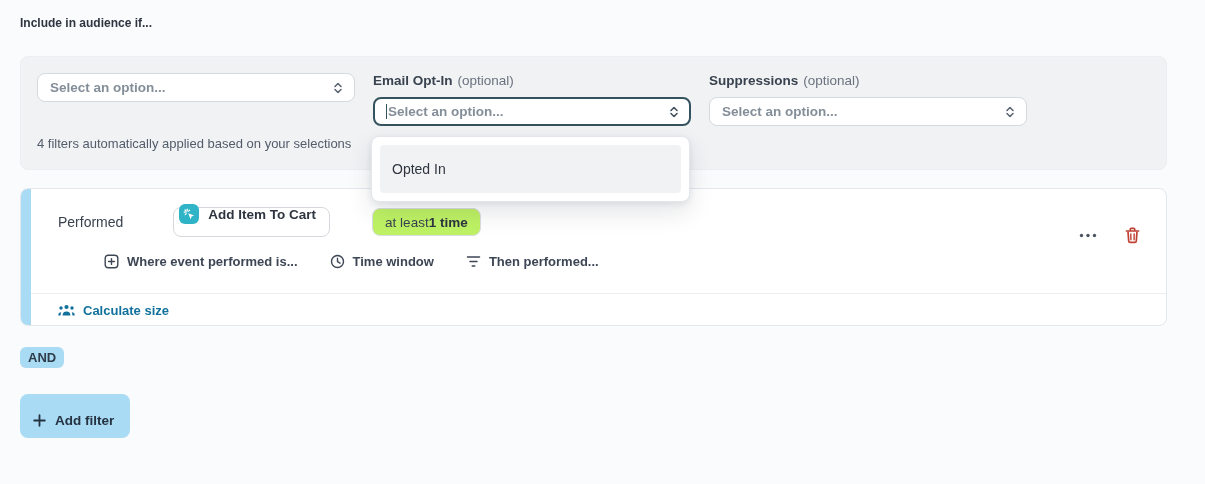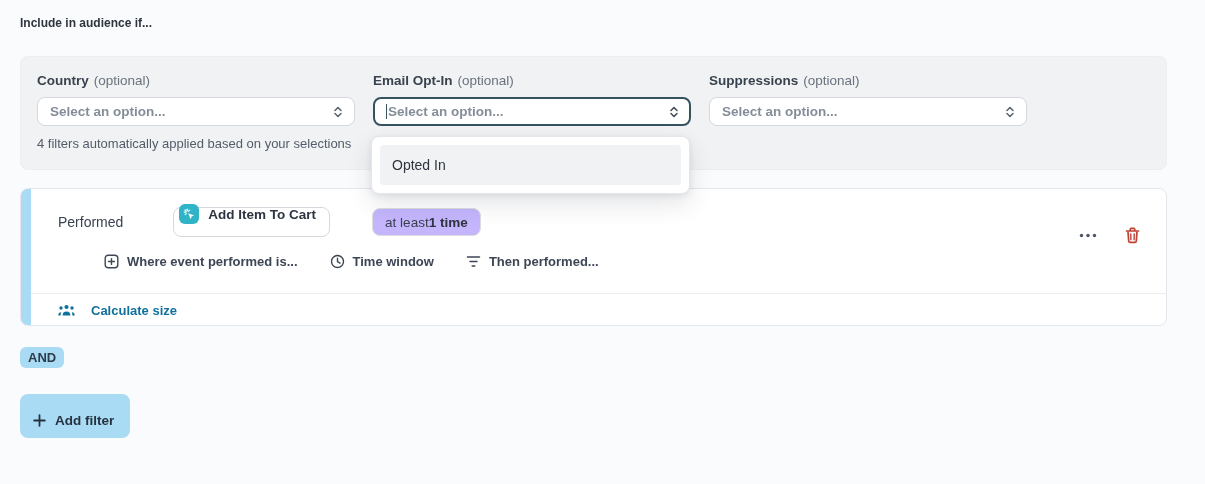--- a/index.html
+++ b/index.html
@@ -41,21 +41,21 @@
     margin-top:10px; font-size:13px; color:#525c6a;
   }
   
   .dropdown-menu {
     position:absolute; left:371px; top:136px; width:319px;
     background:#fff; border:1px solid #e3e6ea; border-radius:8px;
     box-shadow:0 10px 24px rgba(30,40,60,.12), 0 2px 6px rgba(30,40,60,.08);
     padding:8px; z-index:30;
   }
   .dropdown-option {
-    height:40px; display:flex; align-items:center; padding:0 12px;
+    height:48px; display:flex; align-items:center; padding:0 12px;
     font-size:14px; color:#2e3540; border-radius:4px; cursor:pointer;
   }
   .dropdown-option.highlighted { background:#f1f2f4; }
   
   .filter-card {
     position:absolute; left:20px; top:188px; width:1147px; height:138px;
     background:#fff; border:1px solid #e4e7ec; border-radius:8px;
   }
   .accent-bar {
     position:absolute; left:0; top:0; bottom:0; width:10px;
@@ -68,40 +68,40 @@
     margin-left:18px; height:30px; background:#fff; border:1px solid #d5d9dd;
     border-radius:8px; display:flex; align-items:center; gap:9px;
     padding:0 13px 16px 5px; cursor:pointer;
   }
   .event-icon {
     width:20px; height:20px; border-radius:6px; background:#2fb3c6;
     display:flex; align-items:center; justify-content:center;
   }
   .event-name { font-size:13.5px; font-weight:bold; color:#2e3540; }
   .count-pill {
-    margin-left:10px; height:28px; background:#c4b5fd; border:1px solid #dadde1;
+    margin-left:10px; height:28px; background:#bef264; border:1px solid #dadde1;
     border-radius:8px; display:flex; align-items:center; padding:0 12px;
     font-size:13.5px; color:#3a4250; white-space:nowrap; cursor:pointer;
   }
   .count-pill b { font-weight:bold; color:#2e3540; }
   .action-row {
     margin-top:17px; margin-left:46px; display:flex; align-items:center; gap:32px;
   }
   .action-btn {
     display:flex; align-items:center; gap:8px; font-size:13px; font-weight:bold;
     color:#3d4654; cursor:pointer; background:none; border:none;
     font-family:inherit;
   }
   .card-right {
     position:absolute; right:26px; top:38px; display:flex; align-items:center; gap:28px;
   }
   .more-btn, .trash-btn { background:none; border:none; cursor:pointer; display:flex; align-items:center; }
   .card-footer {
     border-top:1px solid #eceef0; height:33px; display:flex; align-items:center;
-    padding-left:37px; gap:16px; cursor:pointer;
+    padding-left:37px; gap:8px; cursor:pointer;
   }
   .calc-label { font-size:13px; font-weight:bold; color:#11719c; }
   
   .and-badge {
     position:absolute; left:20px; top:347px; background:#a9dbf4; color:#2e3c49;
     font-size:13px; font-weight:bold; padding:3px 8px; border-radius:6px;
     border:none; font-family:inherit; cursor:pointer;
   }
   .add-filter-btn {
     position:absolute; left:20px; top:394px; height:44px; background:#a9dbf4;
@@ -112,23 +112,20 @@
   svg { display:block; }
 </style>
 </head>
 <body>
 
 <div class="page-title">Include in audience if...</div>
 
 <div class="profile-panel">
   <div class="panel-fields">
     <div class="field-col">
-      <div class="field-label-row">
-        <span class="field-label">Country</span><span class="field-optional">(optional)</span>
-      </div>
       <div class="select-box">
         <span class="ph">Select an option...</span>
         <svg class="chevrons" width="12" height="14" viewBox="0 0 12 14">
             <path d="M3 5.5 L6 2.5 L9 5.5" fill="none" stroke="#5b6572" stroke-width="1.6" stroke-linecap="round" stroke-linejoin="round"></path>
             <path d="M3 8.5 L6 11.5 L9 8.5" fill="none" stroke="#5b6572" stroke-width="1.6" stroke-linecap="round" stroke-linejoin="round"></path>
           </svg>
       </div>
     </div>
     <div class="field-col">
       <div class="field-label-row">

